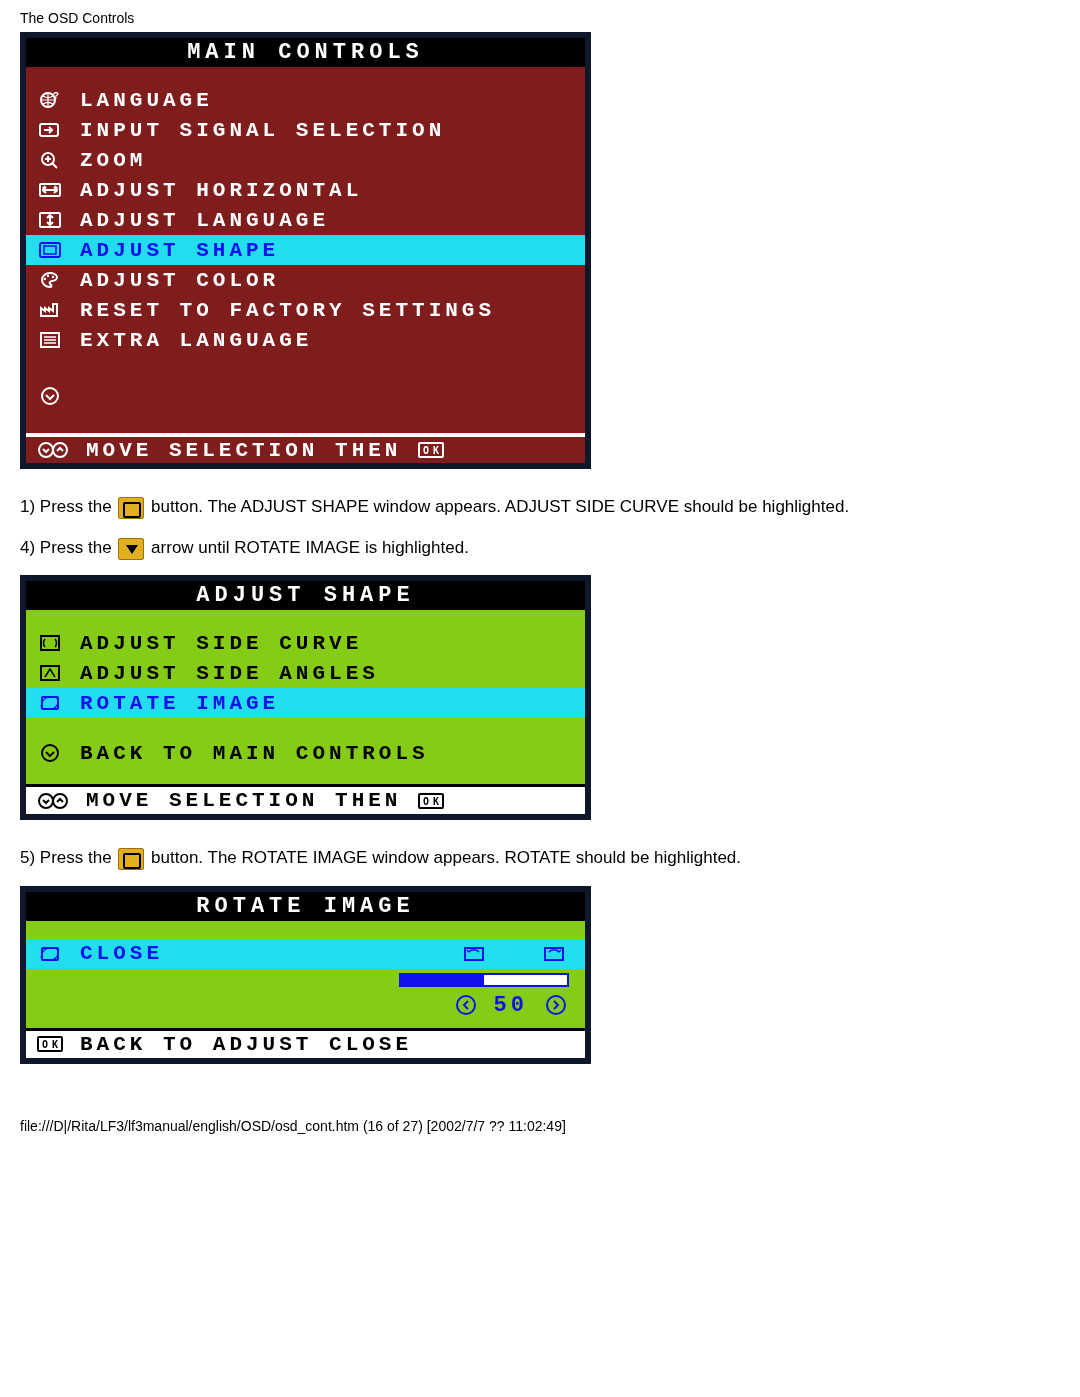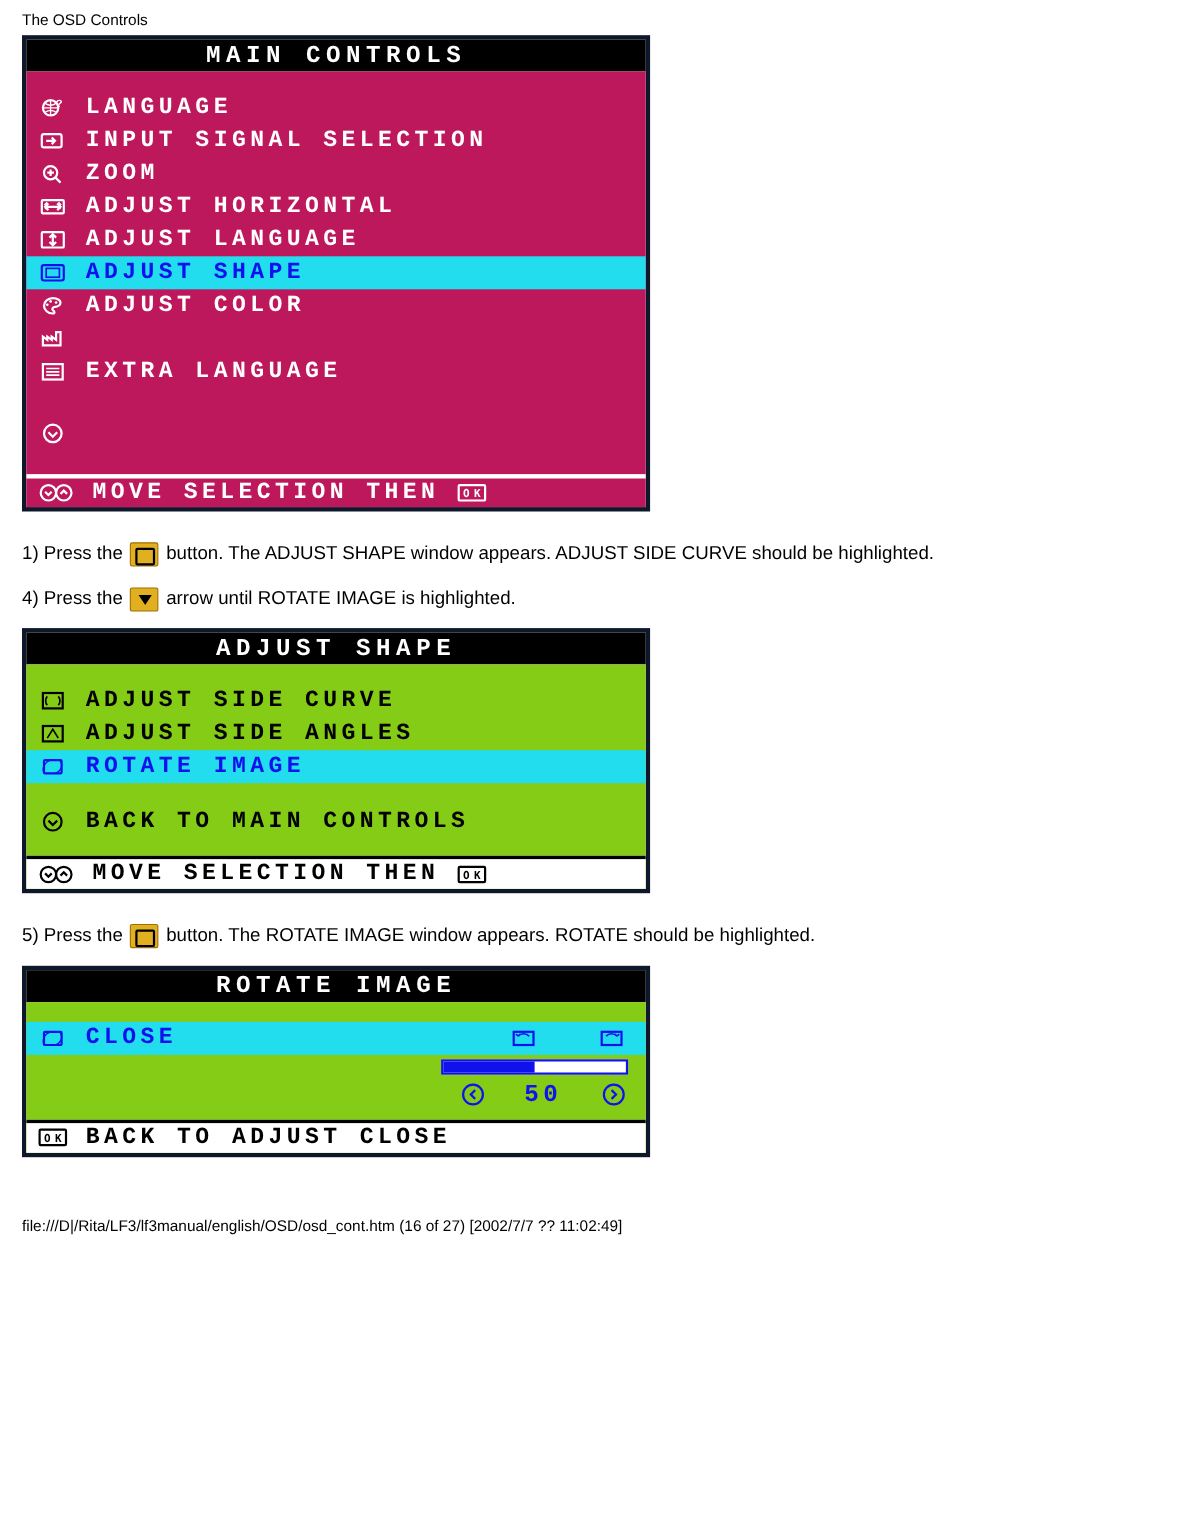--- a/index.html
+++ b/index.html
@@ -6,33 +6,33 @@
   body {
     margin: 0;
     padding: 10px 20px;
     font-family: Arial, sans-serif;
     font-size: 17px;
     color: #000;
     background: #fff;
     width: 1080px;
   }
   .page-header { font-size: 14px; margin-bottom: 6px; }
-  .osd-box { border: 4px solid #0f172a; margin-bottom: 14px; display: inline-block; }
+  .osd-box { border: 6px solid #0f172a; margin-bottom: 14px; display: inline-block; }
   .osd-title {
     background: #000;
     color: #fff;
     text-align: center;
     font-family: "Courier New", monospace;
     font-weight: bold;
     font-size: 22px;
     letter-spacing: 5px;
     padding: 2px 0;
   }
   .osd-body { font-family: "Courier New", monospace; font-weight: bold; font-size: 21px; letter-spacing: 4px; }
-  .blue-bg { background: #be185d; color: #fff; }
+  .blue-bg { background: #7f1d1d; color: #fff; }
   .white-bg { background: #84cc16; color: #000; }
   .osd-row { display: flex; align-items: center; padding: 2px 8px; height: 30px; }
   .osd-row.highlight-cyan { background: #22ddee; color: #1111ee; }
   .osd-icon {
     width: 32px; height: 22px; display: inline-flex; align-items: center; justify-content: center;
     margin-right: 14px; flex: 0 0 32px;
   }
   .osd-icon svg { display: block; }
   .osd-label { white-space: pre; }
   .osd-footer {
@@ -70,21 +70,21 @@
   .footer-path { font-size: 14px; text-align: left; margin-top: 40px; }
 
   
   .rotate-icons { display: flex; gap: 50px; margin-left: auto; margin-right: 8px; }
   .slider-row { padding: 4px 8px; display: flex; align-items: center; }
   .slider-bar {
     width: 170px; height: 14px; border: 2px solid #1111ee; margin-left: auto; margin-right: 8px;
     position: relative; background: #fff;
   }
   .slider-fill { position: absolute; left: 0; top: 0; bottom: 0; width: 50%; background: #1111ee; }
-  .value-row { padding: 2px 8px 10px 8px; display: flex; align-items: center; justify-content: flex-end; gap: 36px; }
+  .value-row { padding: 2px 8px 10px 8px; display: flex; align-items: center; justify-content: flex-end; gap: 17px; }
   .arrow-circ { width: 22px; height: 22px; }
   .value-num { font-family: "Courier New", monospace; font-weight: bold; font-size: 22px; letter-spacing: 4px; color: #1111ee; }
   .ok-box { width: 28px; height: 18px; display: inline-flex; align-items: center; justify-content: center; }
 
 </style>
 </head>
 <body>
 
 
 
@@ -239,20 +239,21 @@
             </svg>
           </span>
           <span class="osd-label">ADJUST COLOR</span>
         </div>
         <div class="osd-row">
           <span class="osd-icon">
             <svg width="26" height="20">
               <use href="#i-factory"></use>
             </svg>
           </span>
+          <span class="osd-label">RESET TO FACTORY SETTINGS</span>
         </div>
         <div class="osd-row">
           <span class="osd-icon">
             <svg width="26" height="20">
               <use href="#i-list"></use>
             </svg>
           </span>
           <span class="osd-label">EXTRA LANGUAGE</span>
         </div>
       </div>

